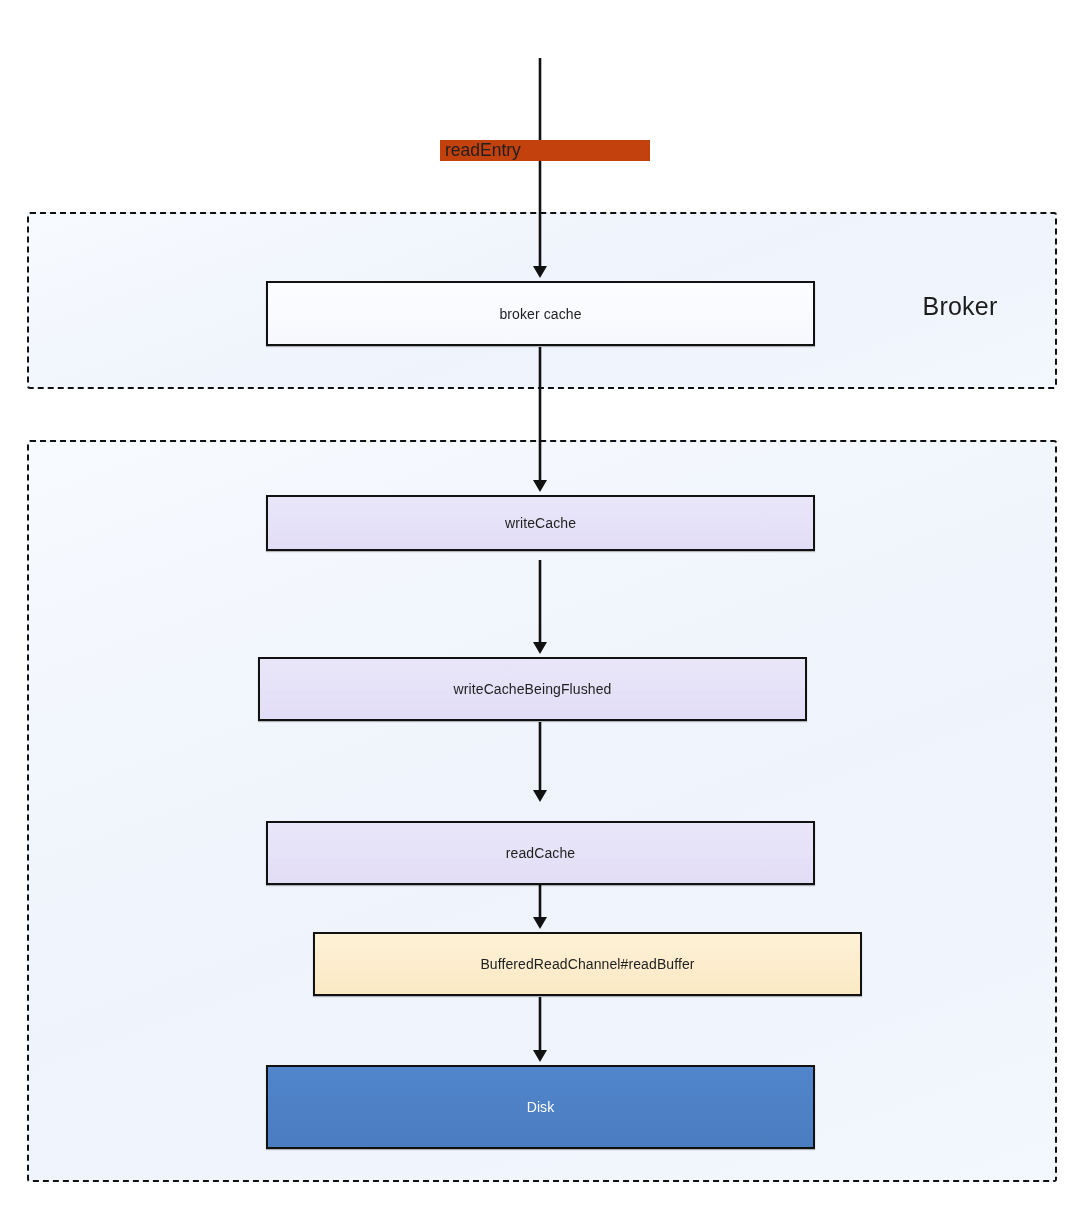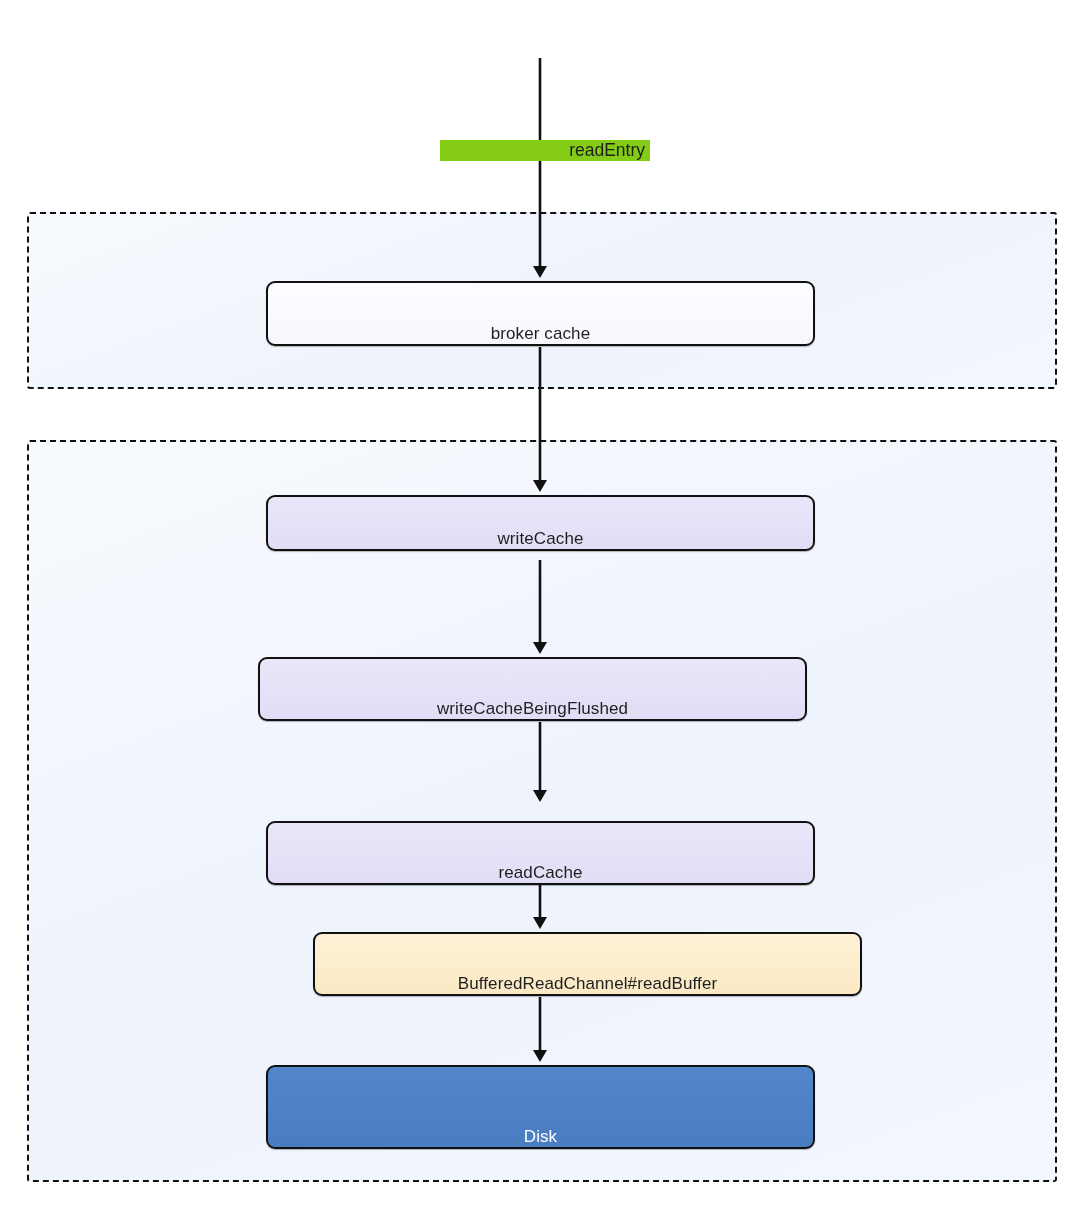--- a/index.html
+++ b/index.html
@@ -34,25 +34,25 @@
     color: #1d1d1d;
     white-space: nowrap;
     text-align: center;
   }
 
   
   .node {
     position: absolute;
     box-sizing: border-box;
     border: 2.4px solid #111111;
-    border-radius: 9px;
+    border-radius: 0;
     display: flex;
-    align-items: flex-end;
+    align-items: center;
     justify-content: center;
-    font-size: 17px;
+    font-size: 14px;
     color: #1f1f1f;
     letter-spacing: 0.1px;
     box-shadow: 0 1px 1px rgba(0,0,0,0.28);
     white-space: nowrap;
   }
   .node.plain   { background: linear-gradient(180deg,#fcfdff 0%, #f6f8fd 100%); }
   .node.lav     { background: linear-gradient(180deg,#e9e6f9 0%, #e2ddf6 100%); }
   .node.cream   { background: linear-gradient(180deg,#fdf1d6 0%, #fbe9c4 100%); margin-left: 47px; }
   .node.blue    { background: linear-gradient(180deg,#5186cc 0%, #4a7cc0 100%); color:#ffffff; }
 
@@ -61,32 +61,33 @@
     position: absolute;
     overflow: visible;
   }
   .conn line { stroke: #111111; stroke-width: 2.6; }
   .conn polygon { fill: #111111; }
 
   .edge-label {
     position: absolute;
     font-size: 17.5px;
     color: #1f1f1f;
-    background: #84cc16;
+    background: #c2410c;
     padding: 0 5px;
     white-space: nowrap;
-    text-align: right;
+    text-align: left;
   }
 </style>
 </head>
 <body>
 
 <div id="canvas">
 
   <div class="group" id="group-broker" style="left: 27px; top: 212px; width: 1030px; height: 177px;"></div>
+  <div class="group-label" id="group-broker-label" style="left: 870px; top: 292px; width: 180px;">Broker</div>
 
   <div class="group" id="group-bookie" style="left: 27px; top: 440px; width: 1030px; height: 742px;"></div>
 
   <svg class="conn" id="conn-0" viewBox="0 0 28 220" style="left: 526px; top: 58px; width: 28px; height: 220px;">
       <line x1="14" y1="0" x2="14" y2="209"></line>
       <polygon points="7,208 21,208 14,220"></polygon>
     </svg>
   <svg class="conn" id="conn-1" viewBox="0 0 28 145" style="left: 526px; top: 347px; width: 28px; height: 145px;">
       <line x1="14" y1="0" x2="14" y2="134"></line>
       <polygon points="7,133 21,133 14,145"></polygon>

